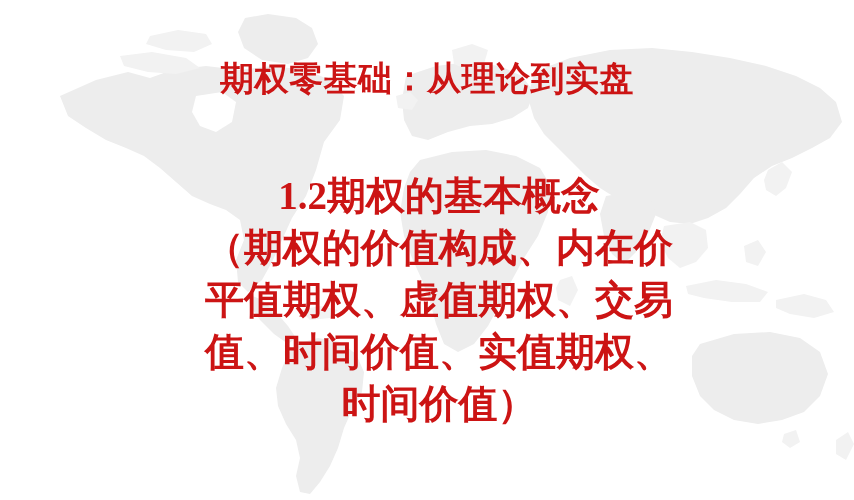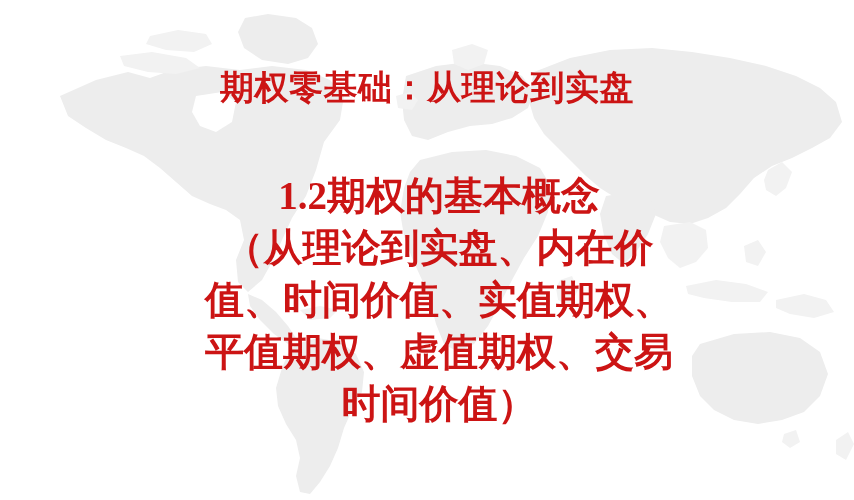--- a/index.html
+++ b/index.html
@@ -53,21 +53,21 @@
     width: 854px;
     height: 500px;
     box-sizing: border-box;
     text-align: center;
   }
 
   #slide-title {
     position: absolute;
     left: 0;
     right: 0;
-    top: 66px;
+    top: 57px;
     font-size: 34px;
     line-height: 44px;
     font-weight: bold;
     color: #CC1414;
     letter-spacing: 0.5px;
     white-space: nowrap;
   }
 
   #slide-subtitle {
     position: absolute;
@@ -150,20 +150,20 @@
       </g>
     </svg>
   </div>
 
   <div id="content">
 
     <div id="slide-title" style="color: rgb(204, 20, 20);">期权零基础：从理论到实盘</div>
 
     <div id="slide-subtitle" style="color: rgb(204, 20, 20);">
       <span class="sub-line num">1.2期权的基本概念</span>
-      <span class="sub-line">（从理论到实盘、内在价</span>
+      <span class="sub-line">（期权的价值构成、内在价</span>
+      <span class="sub-line">平值期权、虚值期权、交易</span>
       <span class="sub-line">值、时间价值、实值期权、</span>
-      <span class="sub-line">平值期权、虚值期权、交易</span>
       <span class="sub-line">时间价值）</span>
     </div>
 
   </div>
 </div>
 
 </body></html>

